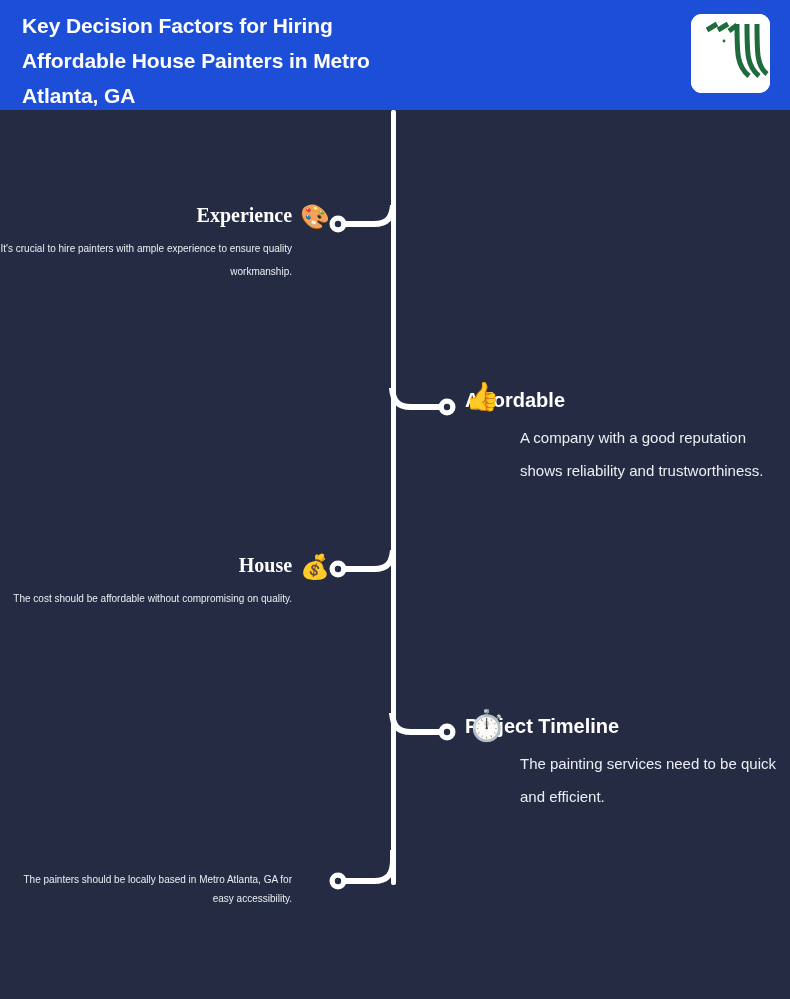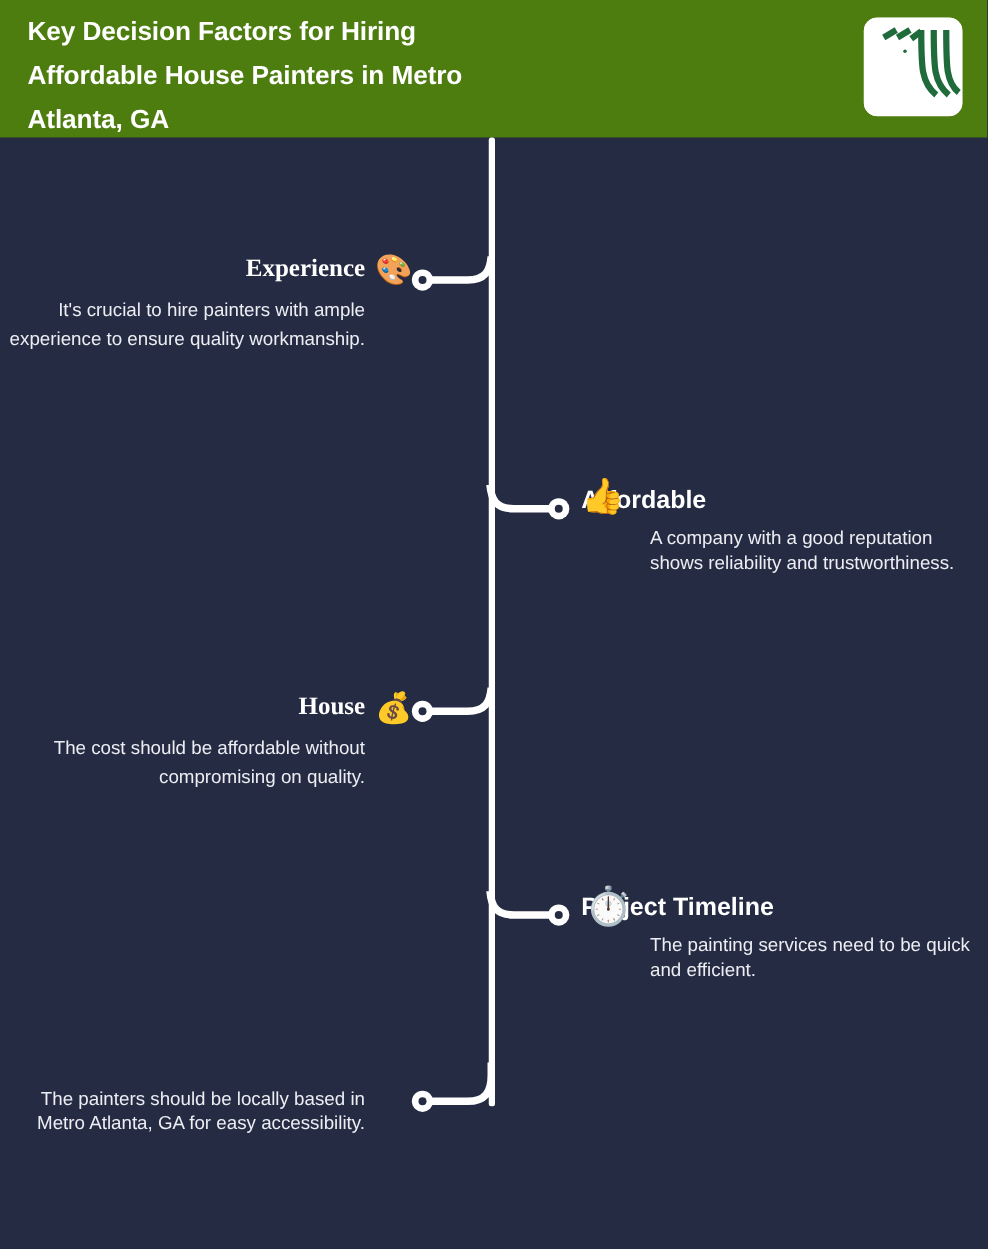--- a/index.html
+++ b/index.html
@@ -15,21 +15,21 @@
     position: relative;
   }
 
   
   .header {
     position: absolute;
     left: 0;
     top: 0;
     width: 790px;
     height: 110px;
-    background: #4d7c0f;
+    background: #1d4ed8;
     box-sizing: border-box;
   }
   .header-title {
     position: absolute;
     left: 22px;
     top: 8px;
     width: 400px;
     color: #ffffff;
     font-size: 21px;
     font-weight: bold;
@@ -91,21 +91,21 @@
     font-weight: bold;
     line-height: 26px;
     white-space: nowrap;
     padding-right: 10px;
     font-family: Liberation Serif, serif;
   }
   .row-left .row-body {
     display: block;
     text-align: right;
     color: #eceef3;
-    font-size: 15px;
+    font-size: 10px;
     line-height: 23px;
     padding-right: 48px;
     padding-top: 8px;
   }
 
   
   .row-right .row-inner {
     position: relative;
     margin-left: 465px;
     width: 320px;
@@ -118,21 +118,21 @@
     font-size: 20px;
     font-weight: bold;
     line-height: 26px;
     white-space: nowrap;
   }
   .row-right .row-body {
     display: block;
     text-align: left;
     color: #eceef3;
     font-size: 15px;
-    line-height: 20px;
+    line-height: 33px;
     padding-left: 55px;
     padding-top: 8px;
   }
 
   .emoji {
     font-size: 24px;
     line-height: 1;
     vertical-align: -3px;
   }
   .emoji-left { margin-left: 8px; }

